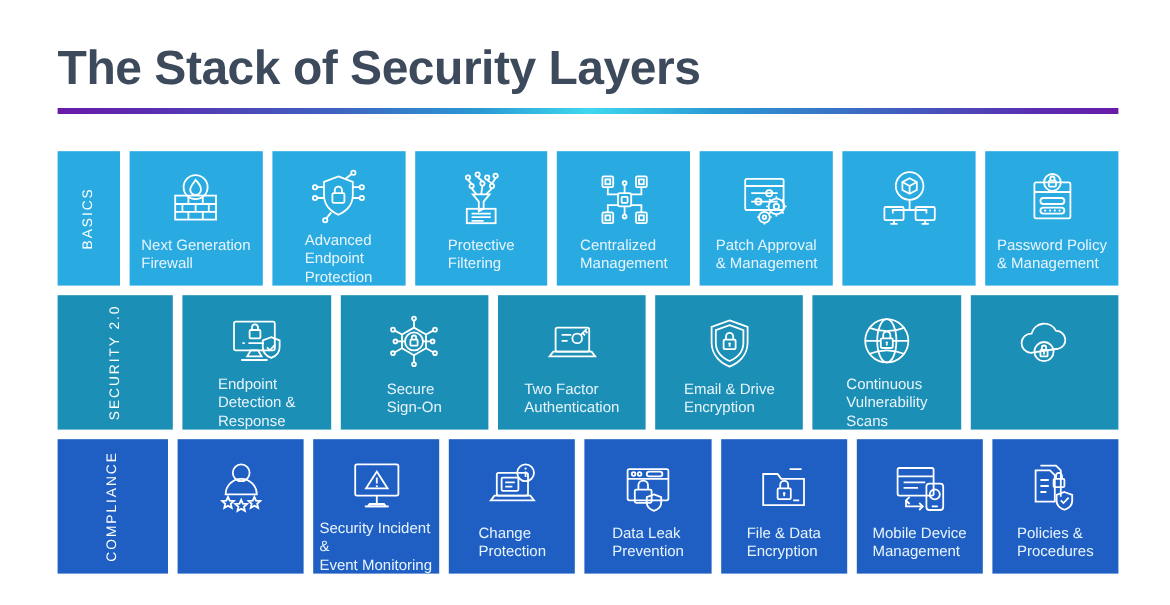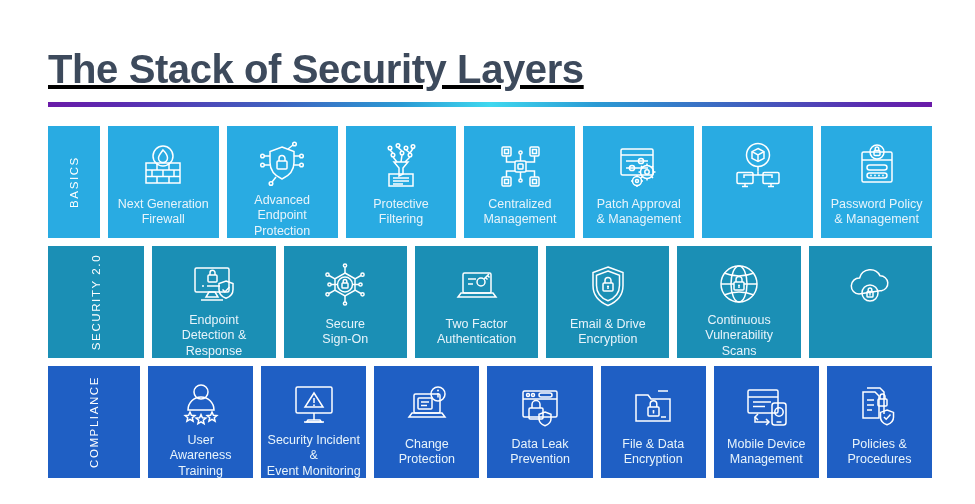--- a/index.html
+++ b/index.html
@@ -17,23 +17,22 @@
     position: relative;
     width: 975px;
     height: 504px;
     background: #ffffff;
   }
 
   
   .title-block {
     position: absolute;
     left: 48px;
-    top: 48px;
+    top: 36px;
     width: 884px;
-    text-decoration: underline;
   }
   .slide-title {
     font-size: 40px;
     font-weight: bold;
     color: #3d4a5c;
     letter-spacing: -0.4px;
     line-height: 1.08;
     margin: 0;
     white-space: nowrap;
   }
@@ -104,21 +103,20 @@
     justify-content: center;
     margin-bottom: 4px;
   }
   .tile-icon svg {
     display: block;
   }
   .tile-label {
     color: #e8f4fb;
     font-size: 12.5px;
     line-height: 1.22;
-    text-align: center;
     padding: 0 5px;
     white-space: pre-line;
     box-sizing: border-box;
   }
 
   
   .row-basics .row-label,
   .row-basics .tile { background: #29abe2; }
   .row-security .row-label,
   .row-security .tile { background: #1b8fb5; }
@@ -428,23 +426,20 @@
       <div class="tile">
         <div class="tile-icon">
           <svg width="50" height="50" viewBox="0 0 50 50" fill="none" stroke="#ffffff" stroke-width="1.5">
             <circle cx="25" cy="13" r="7"></circle>
             <path d="M12 31 a13 13 0 0 1 26 0 z"></path>
             <path d="M14 33 l1.4 3.2 l3.5 0.3 l-2.6 2.3 l0.8 3.4 l-3.1 -1.8 l-3.1 1.8 l0.8 -3.4 l-2.6 -2.3 l3.5 -0.3 z"></path>
             <path d="M25 35.5 l1.4 3.2 l3.5 0.3 l-2.6 2.3 l0.8 3.4 l-3.1 -1.8 l-3.1 1.8 l0.8 -3.4 l-2.6 -2.3 l3.5 -0.3 z"></path>
             <path d="M36 33 l1.4 3.2 l3.5 0.3 l-2.6 2.3 l0.8 3.4 l-3.1 -1.8 l-3.1 1.8 l0.8 -3.4 l-2.6 -2.3 l3.5 -0.3 z"></path>
           </svg>
         </div>
-        <div class="tile-label">User
-Awareness
-Training</div>
       </div>
 
       <div class="tile">
         <div class="tile-icon">
           <svg width="50" height="50" viewBox="0 0 50 50" fill="none" stroke="#ffffff" stroke-width="1.5">
             <rect x="7" y="8" width="36" height="26" rx="1.5"></rect>
             <path d="M25 14 l9 14 h-18 z"></path>
             <line x1="25" y1="19" x2="25" y2="24"></line>
             <circle cx="25" cy="26.2" r="0.9" fill="#ffffff" stroke="none"></circle>
             <line x1="25" y1="34" x2="25" y2="41"></line>

